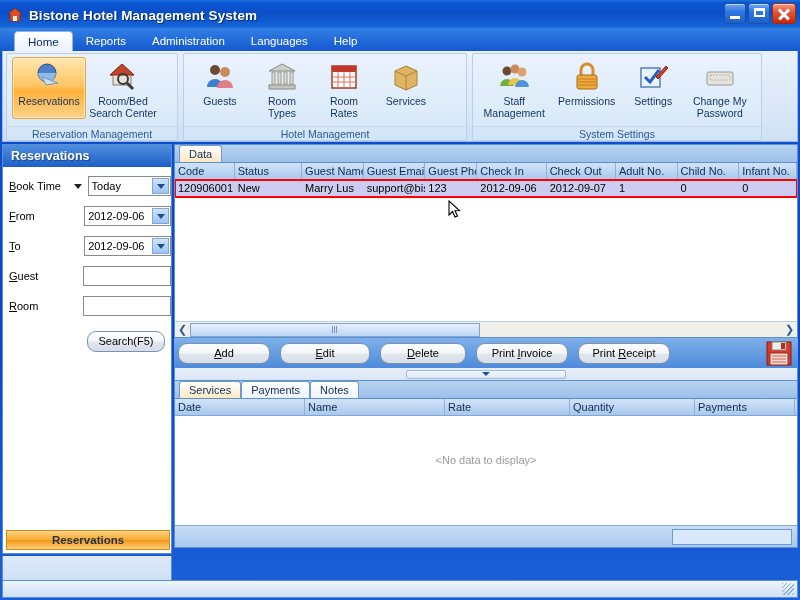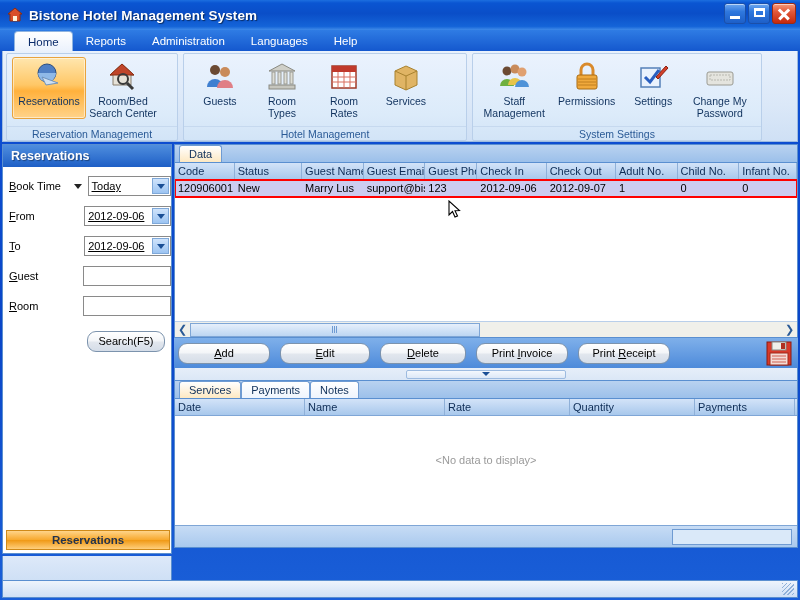--- a/index.html
+++ b/index.html
@@ -71,21 +71,21 @@
      background:#fff; border:1px solid #5a8fd0; }
   #lp-head { height:22px; background:linear-gradient(180deg,#4f8ede 0%,#1e5fc6 100%);
      color:#fff; font-weight:bold; font-size:12.5px; line-height:22px; padding-left:8px;
      text-shadow:1px 1px 1px rgba(0,0,0,.4); }
   .frow { display:flex; align-items:center; height:22px; margin:8px 0 0 6px; }
   .flab { width:66px; font-size:11px; color:#000; }
   .flab u { text-decoration:underline; }
   .ddarrow { width:0;height:0;border-left:4px solid transparent;border-right:4px solid transparent;
      border-top:5px solid #222; margin-left:2px; }
   .combo { width:88px; height:20px; border:1px solid #8a8a8a; background:#fff;
-     display:flex; align-items:center; position:relative; cursor:pointer;text-decoration:underline; }
+     display:flex; align-items:center; position:relative; cursor:pointer; }
   .combo .cv { padding-left:3px; font-size:11px; color:#000; }
   .combo .cbtn { position:absolute; right:1px; top:1px; width:17px; height:16px;
      background:linear-gradient(180deg,#cfe3fb 0%,#9cc4f2 100%); border:1px solid #7fa8d8;
      display:flex; align-items:center; justify-content:center; }
   .combo .cbtn i { width:0;height:0;border-left:4px solid transparent;border-right:4px solid transparent;
      border-top:5px solid #1a4f96; display:block; }
   .tbox { width:88px; height:20px; border:1px solid #8a8a8a; background:#fff; }
   .btn { border:1px solid #7c93ad; border-radius:9px;
      background:linear-gradient(180deg,#ffffff 0%,#f3f5f8 48%,#e2e7ee 52%,#d5dde8 100%);
      font-size:11px; color:#000; cursor:pointer; text-align:center; }

